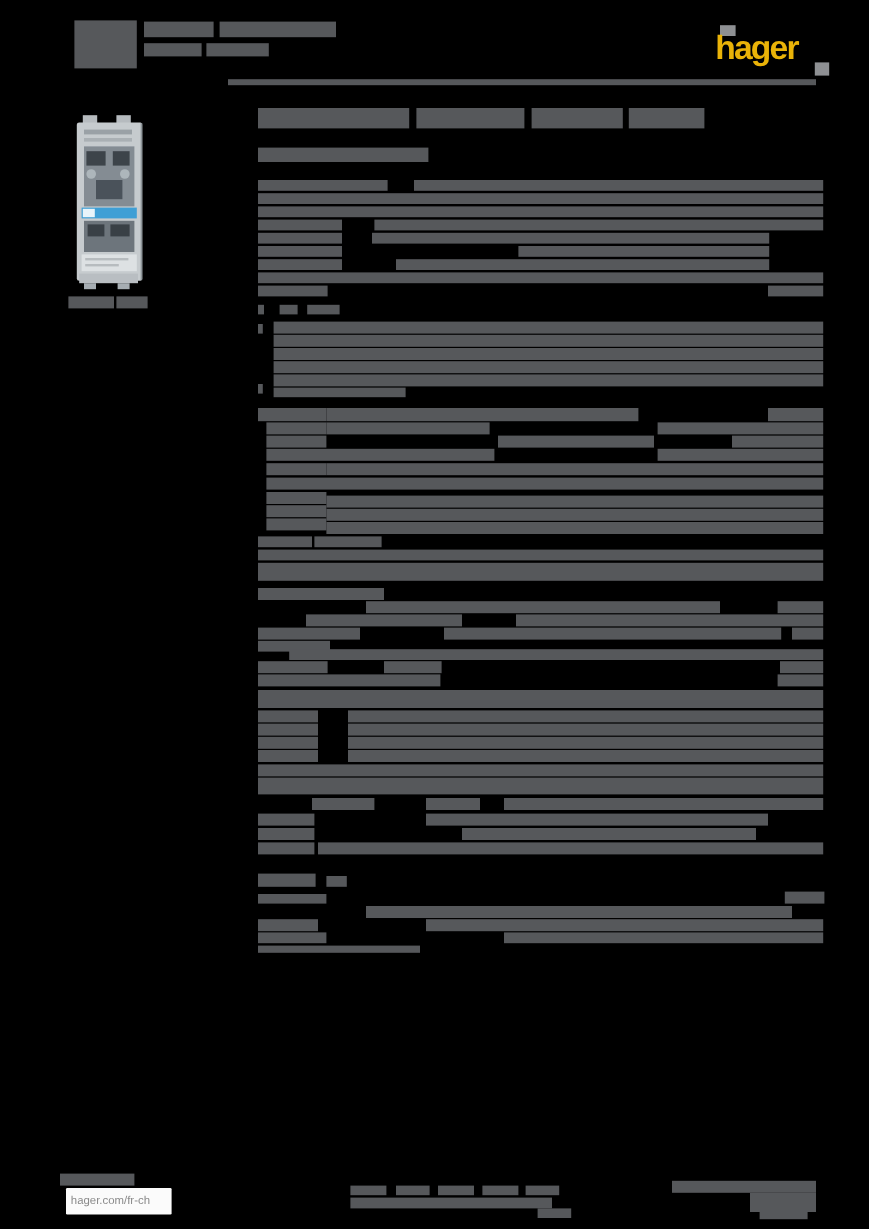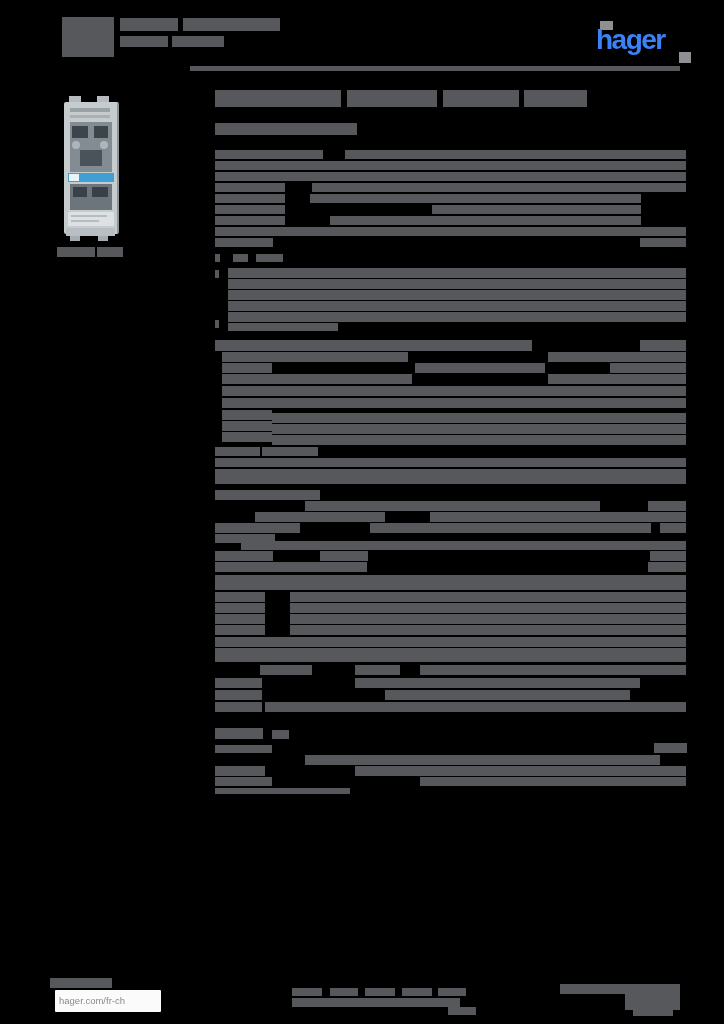--- a/index.html
+++ b/index.html
@@ -31,21 +31,21 @@
   #photo-win2{left:70px;top:184px;width:42px;height:26px;background:#6d757c;}
   #photo-cmp4{left:73px;top:187px;width:14px;height:10px;background:#394046;}
   #photo-cmp5{left:92px;top:187px;width:16px;height:10px;background:#394046;}
   #photo-label{left:68px;top:212px;width:46px;height:14px;background:#dde1e3;}
   #photo-label .ln{position:absolute;left:3px;height:2px;background:#b7bcbf;}
   #photo-bottom{left:66px;top:228px;width:49px;height:8px;background:#b9bec2;}
   #photo-foot1{left:70px;top:236px;width:10px;height:5px;background:#a6adb2;}
   #photo-foot2{left:98px;top:236px;width:10px;height:5px;background:#a6adb2;}
   
   #footer-box{
-    position:absolute;left:55px;top:990px;width:106px;height:22px;
+    position:absolute;left:55px;top:990px;width:88px;height:22px;
     background:#fbfbfb;border-radius:1px;
   }
   #footer-box span{
     display:block;padding-left:4px;font-size:9.5px;line-height:22px;color:#8a8a8a;
   }
 </style>
 </head>
 <body>
 
 <div id="canvas" style="background: rgb(0, 0, 0);">
@@ -168,21 +168,21 @@
       <div class="bar" style="left: 365px; top: 988px; width: 30px; height: 8px;"></div>
       <div class="bar" style="left: 402px; top: 988px; width: 30px; height: 8px;"></div>
       <div class="bar" style="left: 438px; top: 988px; width: 28px; height: 8px;"></div>
       <div class="bar" style="left: 292px; top: 998px; width: 168px; height: 9px;"></div>
       <div class="bar" style="left: 448px; top: 1007px; width: 28px; height: 8px;"></div>
       <div class="bar" style="left: 560px; top: 984px; width: 120px; height: 10px;"></div>
       <div class="bar" style="left: 625px; top: 994px; width: 55px; height: 16px;"></div>
       <div class="bar" style="left: 633px; top: 1010px; width: 40px; height: 6px;"></div>
     </div>
 
-  <div id="logo" style="color: #3b82f6;">hager</div>
+  <div id="logo" style="color: #eab308;">hager</div>
 
   <div class="pp" id="photo-tab-l"></div>
   <div class="pp" id="photo-tab-r"></div>
   <div class="pp" id="photo-body" style="background: rgb(198, 203, 206);"></div>
   <div class="pp" id="photo-slot1"></div>
   <div class="pp" id="photo-slot2"></div>
   <div class="pp" id="photo-win1"></div>
   <div class="pp" id="photo-cmp1"></div>
   <div class="pp" id="photo-cmp2"></div>
   <div class="pp" id="photo-screw1"></div>

